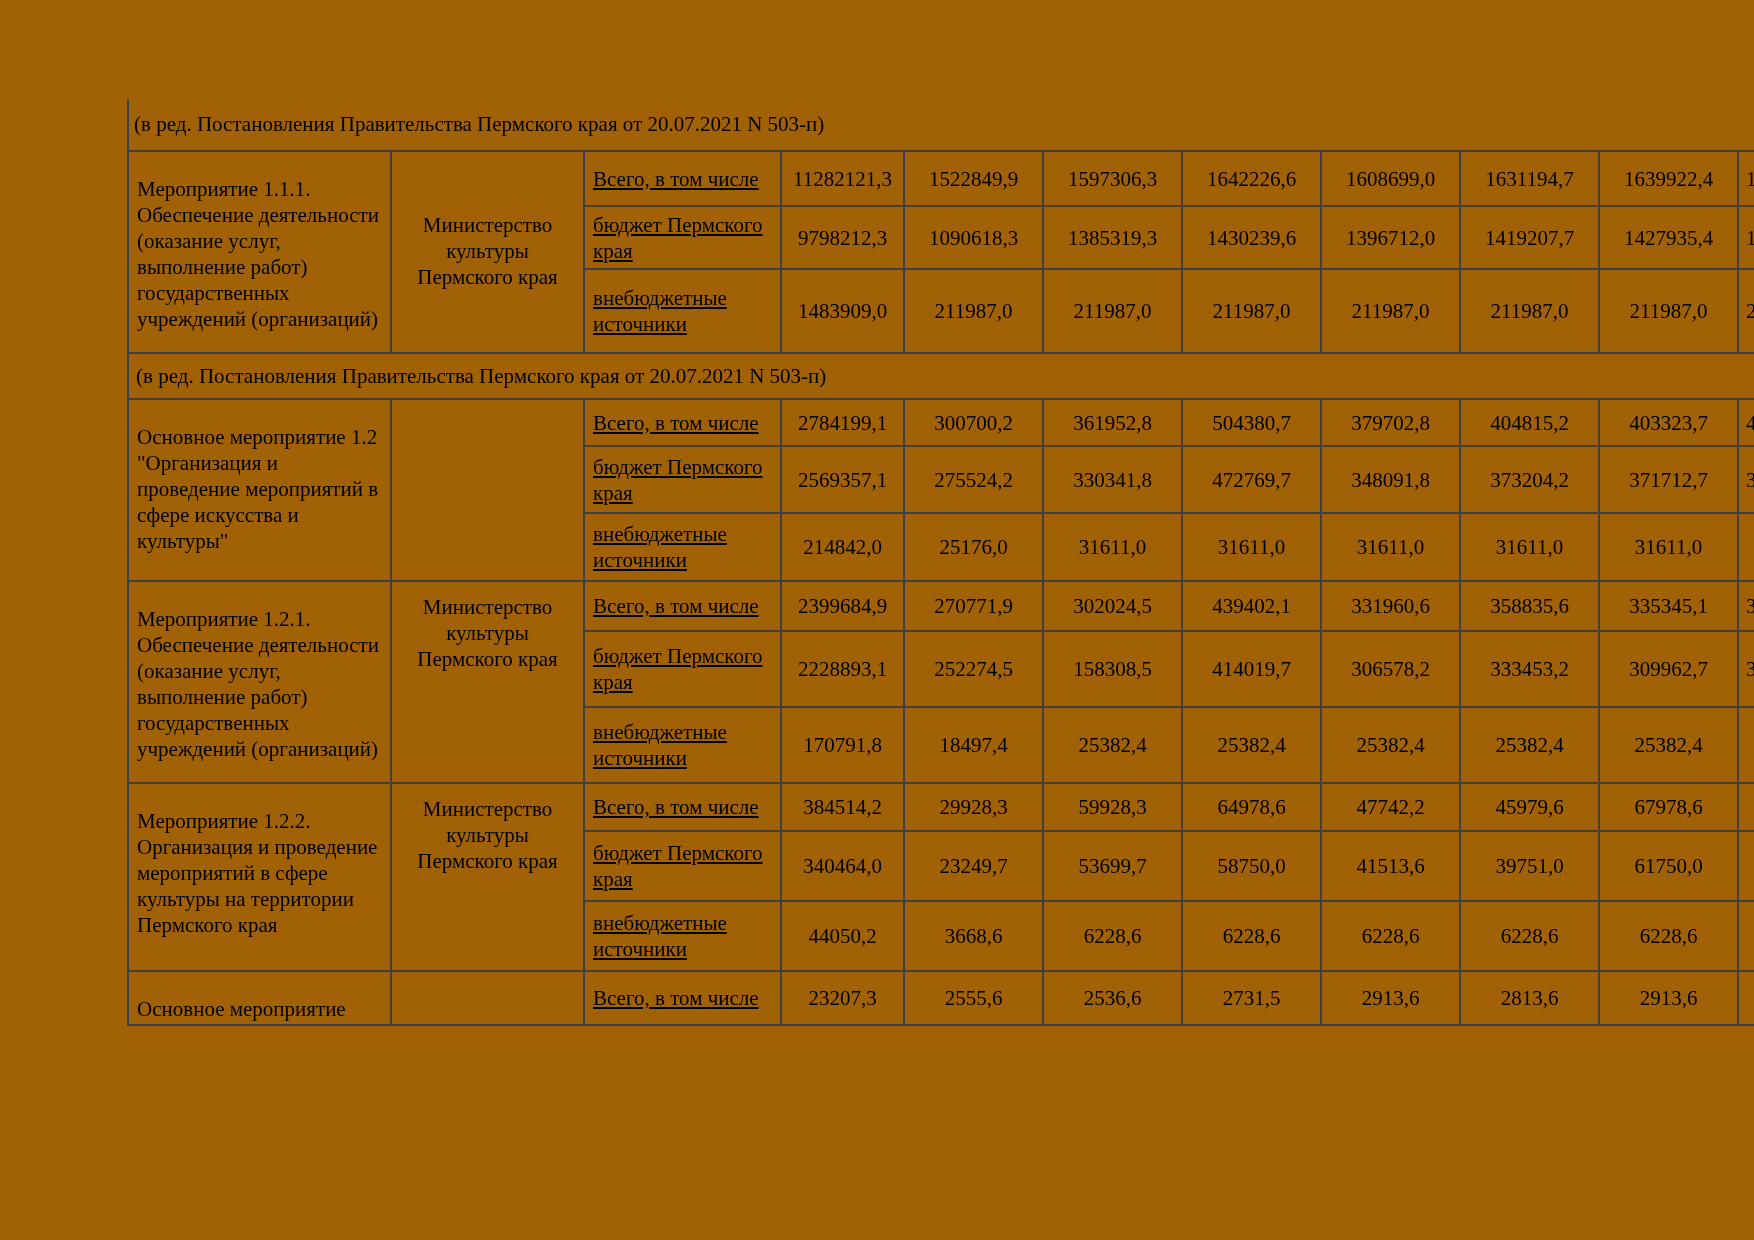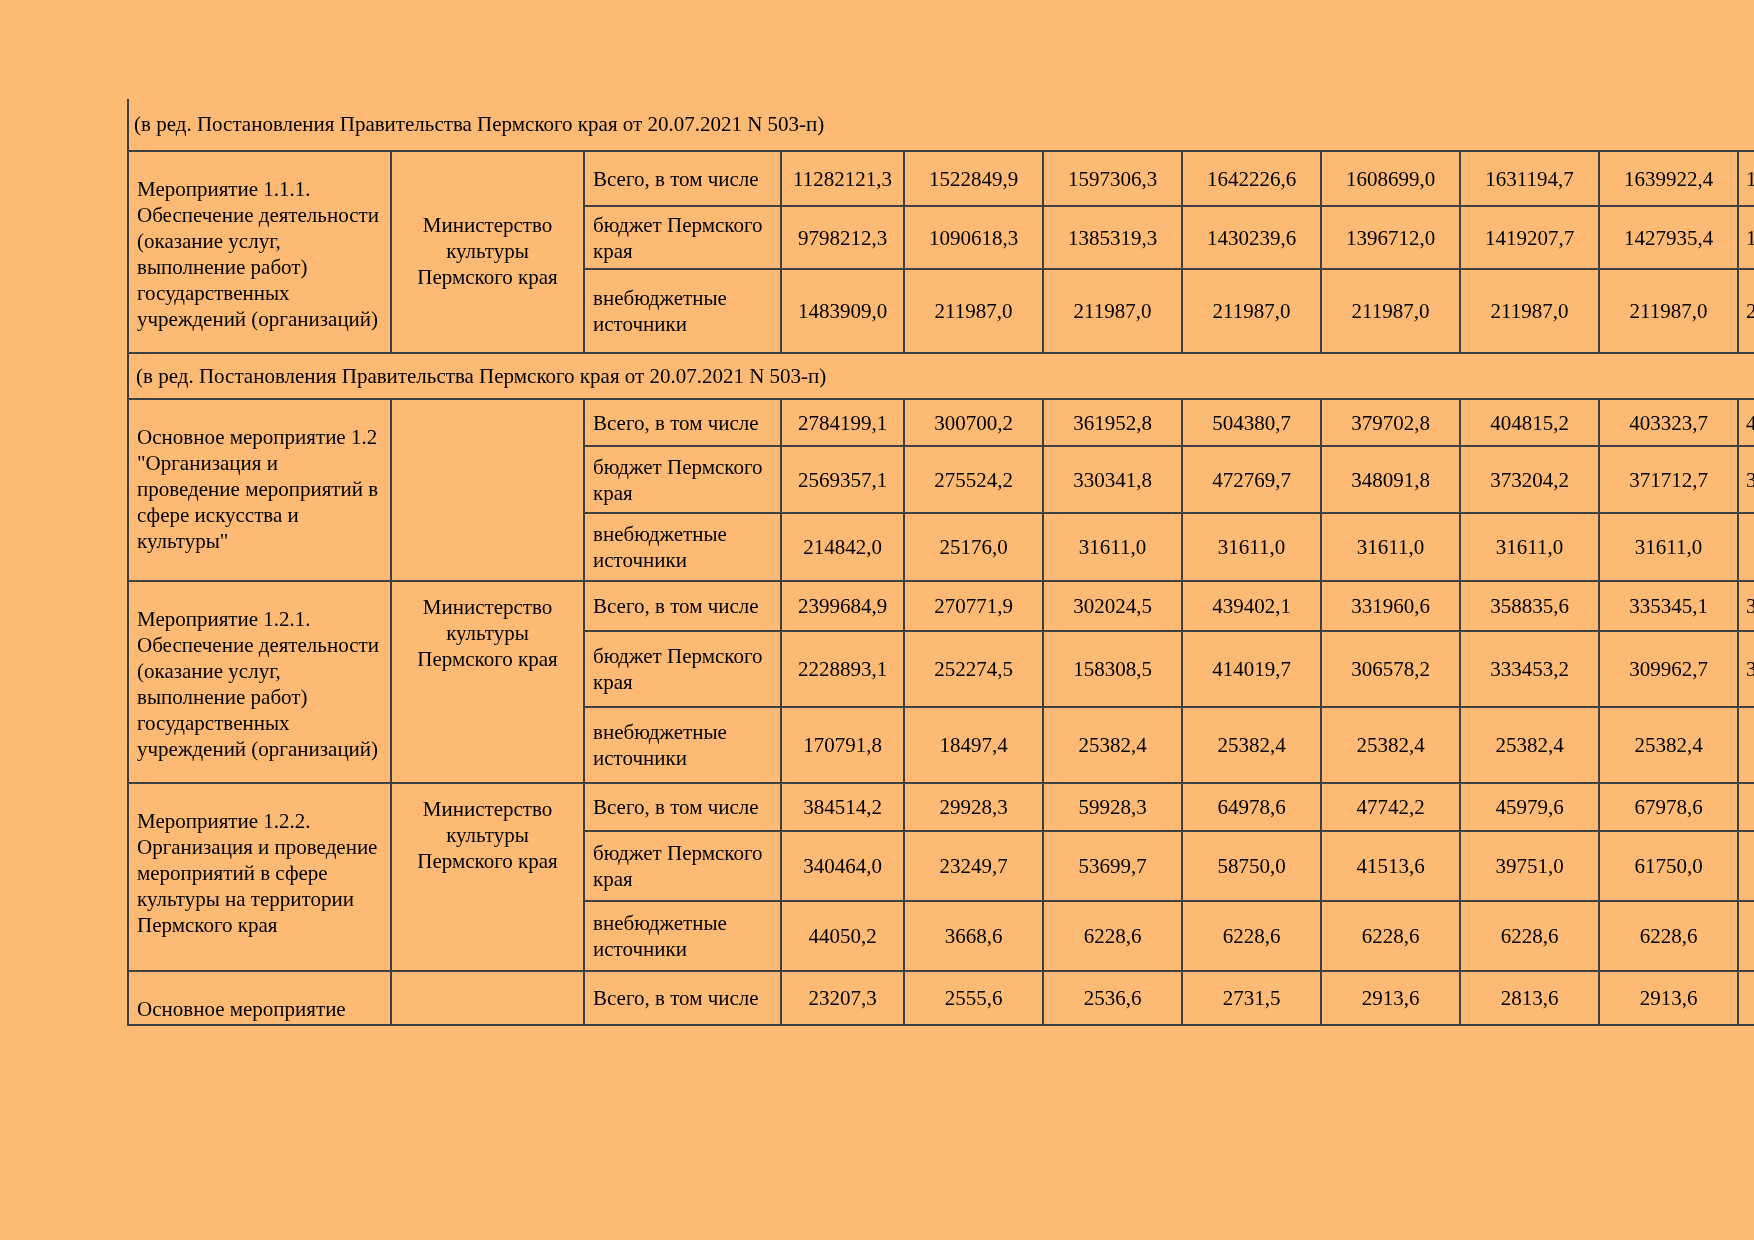--- a/index.html
+++ b/index.html
@@ -1,31 +1,31 @@
 <!DOCTYPE html>
 <html><head>
 <meta charset="utf-8">
 <style>
   html, body { margin: 0; padding: 0; background: #ffffff; }
   .canvas {
     position: relative; width: 1754px; height: 1240px;
-    background: #fdba74; overflow: hidden; color: #000;
+    background: #a16207; overflow: hidden; color: #000;
     font-family: "Liberation Serif", "DejaVu Serif", serif;
   }
   .left-rule { position: absolute; left: 127px; top: 99px; width: 2px; height: 53px; background: #404040; }
   .note-top { position: absolute; left: 134px; top: 110px; font-size: 21px; line-height: 28px; white-space: nowrap; }
   table.budget {
     position: absolute; left: 127px; top: 150px;
     border-collapse: collapse; table-layout: fixed; width: 1749px;
   }
   td { border: 2px solid #404040; font-size: 21px; line-height: 26px; vertical-align: middle; overflow: hidden; word-wrap: break-word; }
   td.name { vertical-align: top; text-align: left; padding: 24px 6px 2px 8px; }
   td.exec { text-align: center; vertical-align: top; padding: 12px 6px 2px 6px; margin-left: 44px; }
   td.exec.mid { vertical-align: middle; padding-top: 0; }
-  td.src { text-align: left; padding: 2px 4px 2px 8px; }
+  td.src { text-align: left; padding: 2px 4px 2px 8px; text-decoration: underline; }
   td.num { text-align: center; padding: 0 2px; }
   td.cut { text-align: left; padding-left: 7px; }
   tr.note-row td { border-right: 0; text-align: left; padding: 2px 4px 2px 7px; font-size: 21px; }
 </style>
 </head>
 <body>
 
 <div class="canvas">
   <div class="left-rule"></div>
   <div class="note-top">(в ред. Постановления Правительства Пермского края от 20.07.2021 N 503-п)</div>

